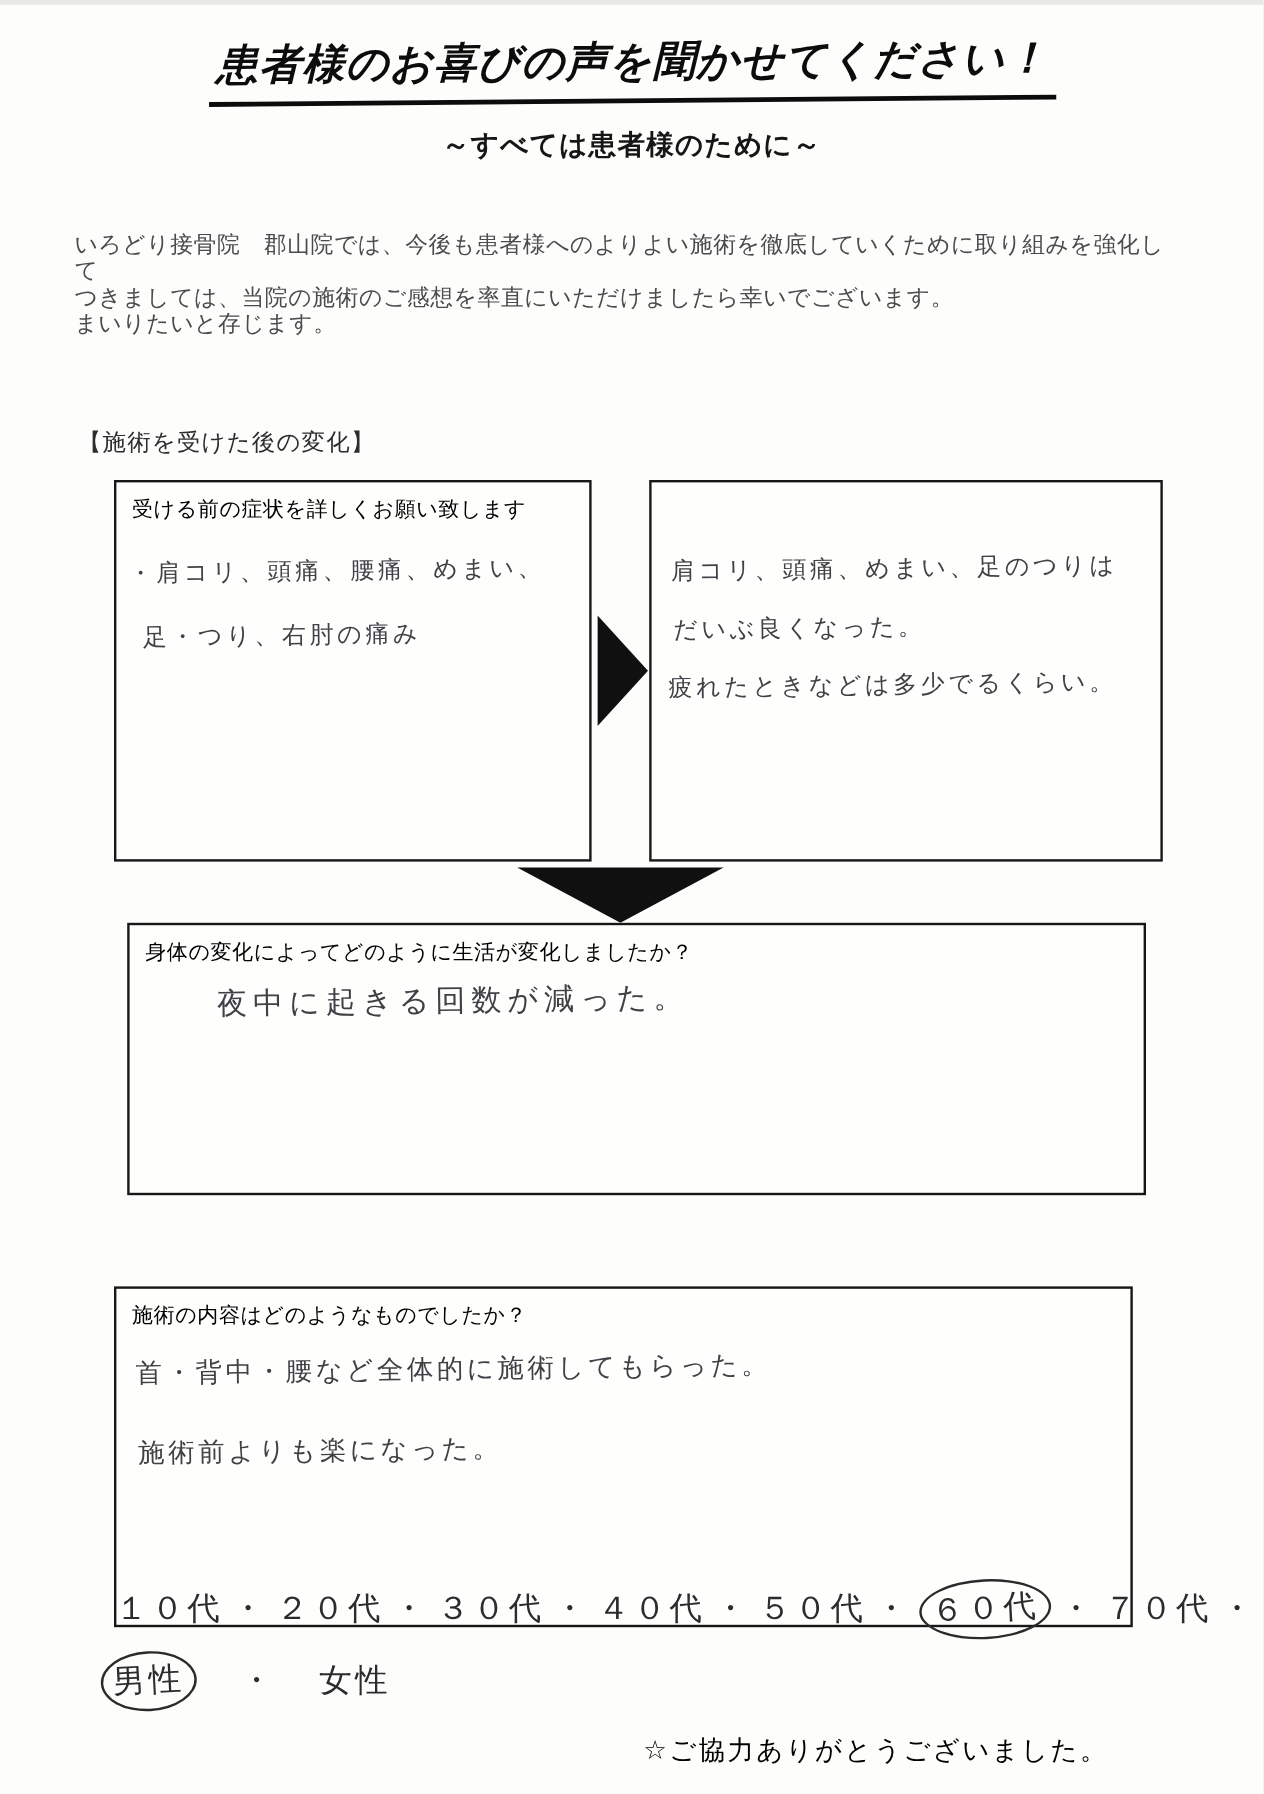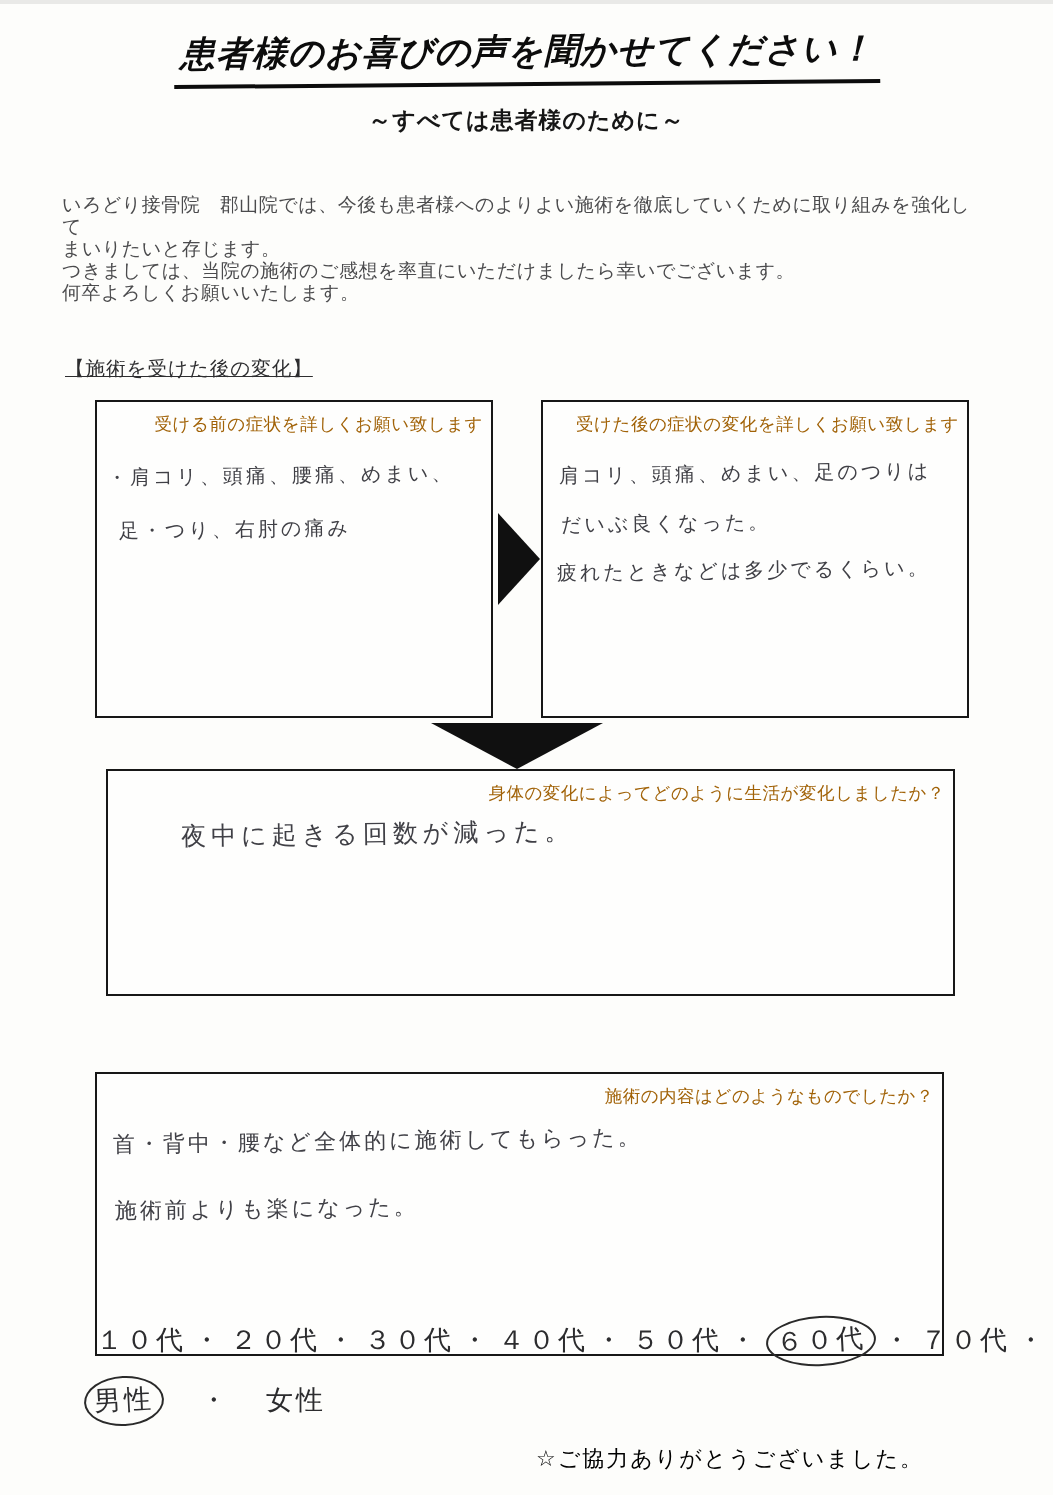--- a/index.html
+++ b/index.html
@@ -26,30 +26,30 @@
     position:absolute;top:101px;left:0;width:100%;text-align:center;
     font-size:23px;font-weight:bold;color:#161616;letter-spacing:1px;
   }
   
   .intro{
     position:absolute;left:62px;top:190px;width:910px;
     font-size:19px;line-height:22px;color:#4b4b4d;letter-spacing:0.5px;
   }
   .section-label{
     position:absolute;left:65px;top:351px;
-    font-size:19.5px;color:#2d2d2f;letter-spacing:1px;font-weight:500;text-decoration:underline;
+    font-size:19.5px;color:#2d2d2f;letter-spacing:1px;font-weight:500;
   }
   
   .qbox{
     position:absolute;background:#fefefd;
     border:2px solid #171717;
   }
   .qbox .q{
     position:absolute;left:13px;top:10px;right:8px;
-    font-size:17.5px;color:#a16207;letter-spacing:0.5px;text-align:right;
+    font-size:17.5px;color:#000000;letter-spacing:0.5px;
   }
   .box-before{left:95px;top:396px;width:394px;height:314px;}
   .box-after{left:541px;top:396px;width:424px;height:314px;}
   .box-life{left:106px;top:765px;width:845px;height:223px;}
   .box-treatment{left:95px;top:1068px;width:845px;height:280px;}
   
   .hand{
     position:absolute;white-space:nowrap;
     font-family:"DejaVu Sans",sans-serif;
     color:#404046;
@@ -97,37 +97,35 @@
 
 <div class="sheet">
 
   <div class="title-wrap">
     <span class="title">患者様のお喜びの声を聞かせてください！</span>
   </div>
   <div class="subtitle">～すべては患者様のために～</div>
 
   <div class="intro">
     <div>いろどり接骨院　郡山院では、今後も患者様へのよりよい施術を徹底していくために取り組みを強化して</div>
+    <div>つきましては、当院の施術のご感想を率直にいただけましたら幸いでございます。</div>
     <div>まいりたいと存じます。</div>
-    <div>つきましては、当院の施術のご感想を率直にいただけましたら幸いでございます。</div>
-    <div>何卒よろしくお願いいたします。</div>
   </div>
 
   <div class="section-label">【施術を受けた後の変化】</div>
 
   <div class="qbox box-before">
     <div class="q">受ける前の症状を詳しくお願い致します</div>
     <div class="hand hand-sm" style="left:10px;top:60px;">・肩コリ、頭痛、腰痛、めまい、</div>
     <div class="hand hand-sm" style="left:22px;top:114px;">足・つり、右肘の痛み</div>
   </div>
 
   <div class="arrow-right"></div>
 
   <div class="qbox box-after">
-    <div class="q">受けた後の症状の変化を詳しくお願い致します</div>
     <div class="hand hand-sm" style="left:16px;top:58px;">肩コリ、頭痛、めまい、足のつりは</div>
     <div class="hand hand-sm" style="left:18px;top:108px;">だいぶ良くなった。</div>
     <div class="hand hand-sm" style="left:14px;top:155px;">疲れたときなどは多少でるくらい。</div>
   </div>
 
   <div class="arrow-down"></div>
 
   <div class="qbox box-life">
     <div class="q">身体の変化によってどのように生活が変化しましたか？</div>
     <div class="hand hand-lg" style="left:73px;top:46px;">夜中に起きる回数が減った。</div>

